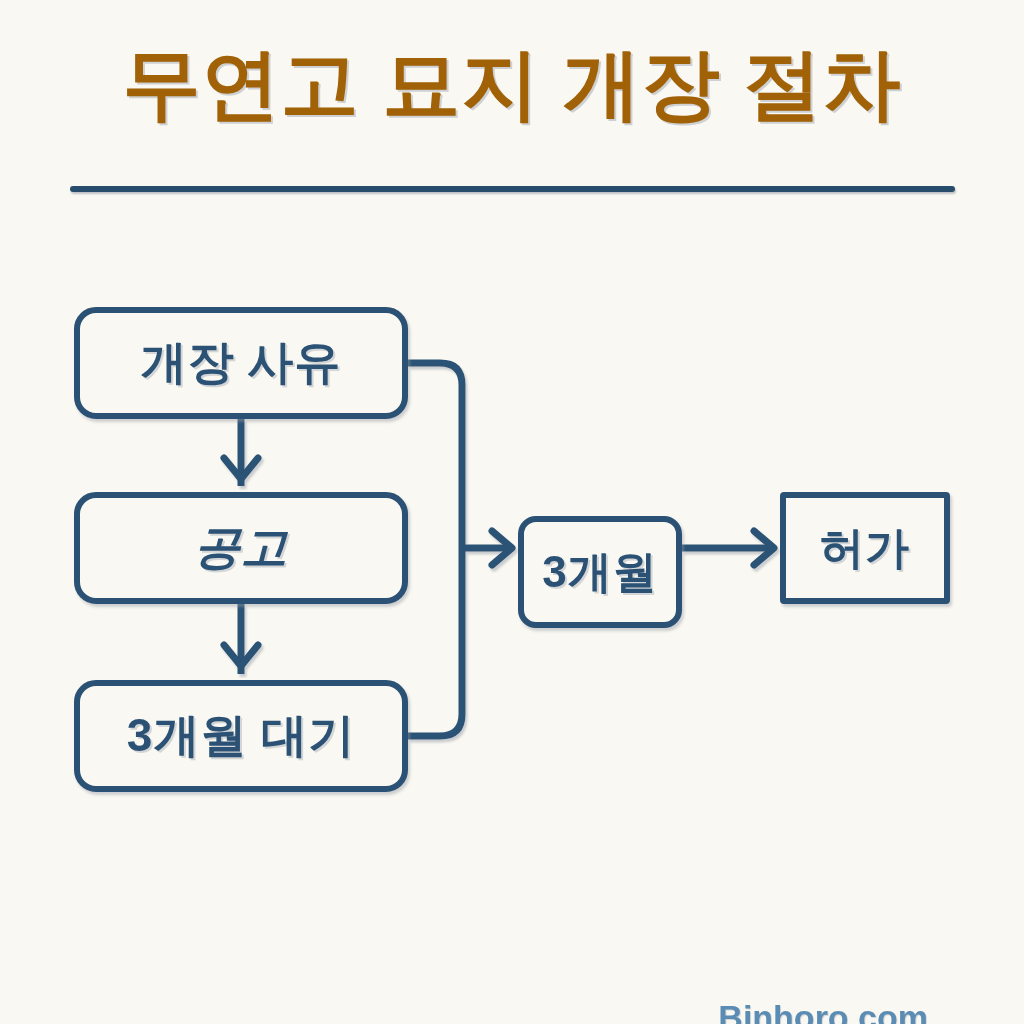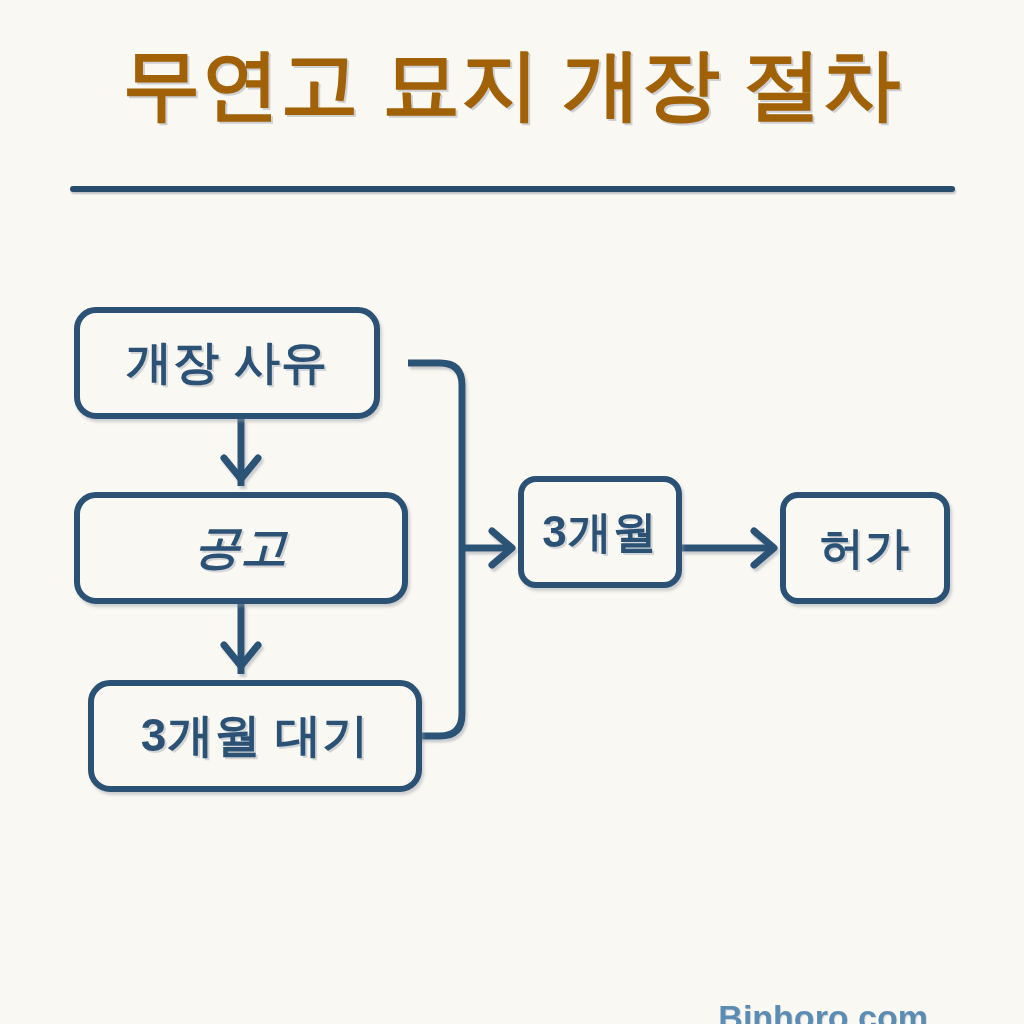--- a/index.html
+++ b/index.html
@@ -83,27 +83,27 @@
   .node-label {
     font-size: 46px;
     font-weight: 700;
     color: #2b5274;
     text-shadow: 2px 2px 0 rgba(172,178,188,0.5);
     white-space: nowrap;
     letter-spacing: 1px;
   }
 
   
-  .node-reason  { left: 74px;  top: 307px; width: 306px; height: 112px; }
+  .node-reason  { left: 74px;  top: 307px; width: 334px; height: 112px; font-family: Liberation Serif, serif; }
   .node-notice  { left: 74px;  top: 492px; width: 334px; height: 112px; font-style: italic; }
-  .node-wait    { left: 88px;  top: 680px; width: 334px; height: 112px; }
+  .node-wait    { left: 74px;  top: 680px; width: 334px; height: 112px; }
 
   
-  .node-three   { left: 518px; top: 476px; width: 164px; height: 112px; border-radius: 18px; }
-  .node-permit  { left: 780px; top: 492px; width: 170px; height: 112px; border-radius: 18px; }
+  .node-three   { left: 518px; top: 516px; width: 164px; height: 112px; border-radius: 18px; }
+  .node-permit  { left: 780px; top: 492px; width: 170px; height: 112px; border-radius: 4px; }
 
   .node-three .node-label,
   .node-permit .node-label { font-size: 44px; }
 
   
   .footer {
     position: absolute;
     left: 0;
     top: 998px;
     width: 928px;

